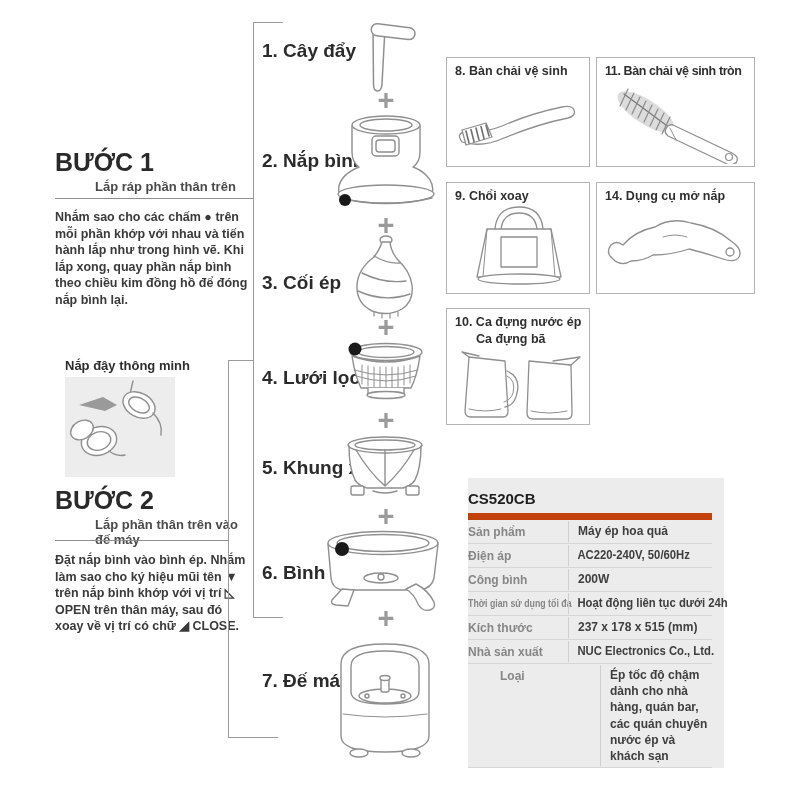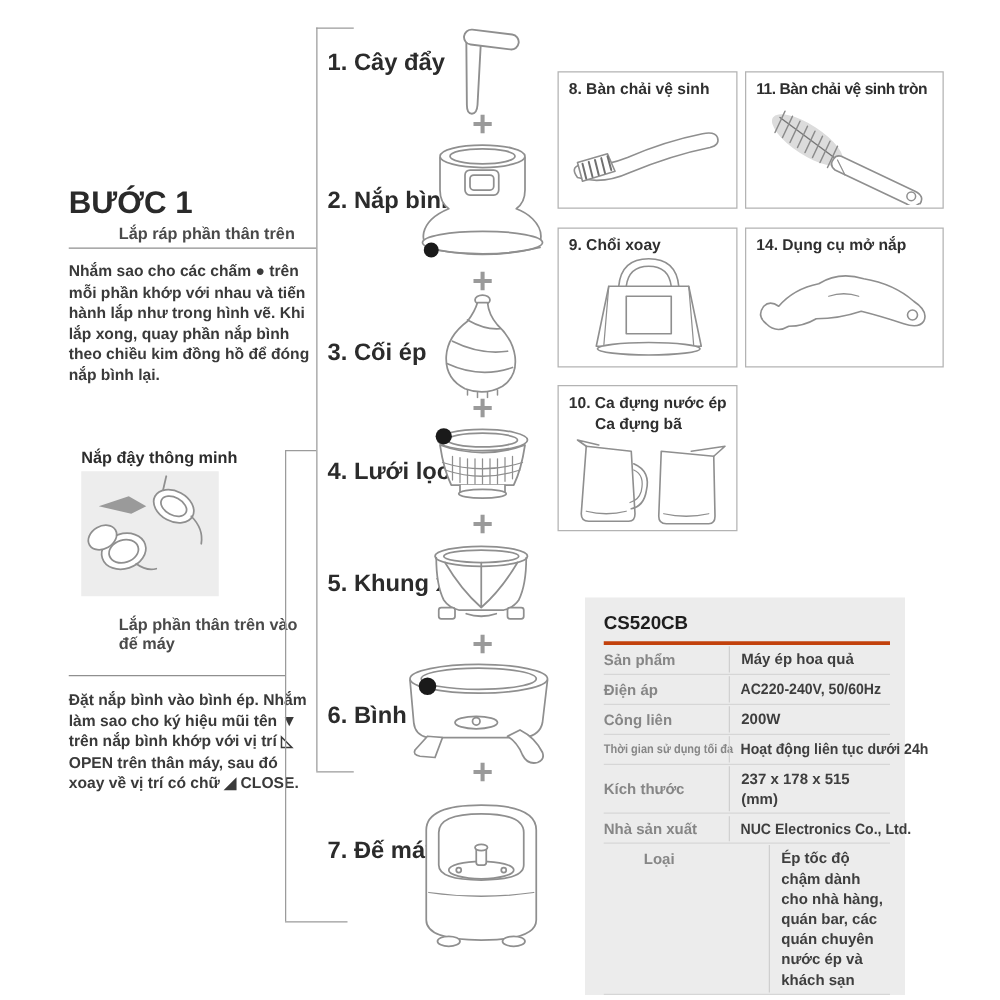--- a/index.html
+++ b/index.html
@@ -18,23 +18,23 @@
   .hline{height:1px;background:#9b9b9b;}
   
   .part-label{font-size:19px;font-weight:600;color:#2b2b2b;white-space:nowrap;}
   .plus{width:30px;text-align:center;font-size:29px;font-weight:bold;color:#9a9a9a;line-height:28px;}
   
   .acc-box{border:1px solid #b3b3b3;background:#fff;box-sizing:border-box;}
   .acc-title{position:absolute;left:8px;top:6px;font-size:12.5px;font-weight:600;color:#2f2f2f;white-space:nowrap;}
   .acc-title.tight{letter-spacing:-0.4px;}
   .acc-title2{position:absolute;left:29px;top:23px;font-size:12.5px;font-weight:600;color:#2f2f2f;white-space:nowrap;}
   
-  .spec{background:#ececec;box-sizing:border-box;padding:12px 12px 0 15px;}
+  .spec{background:#ececec;box-sizing:border-box;padding:12px 12px 0 0;}
   .spec-model{font-size:15px;font-weight:bold;color:#1e1e1e;height:23px;}
-  .spec-rows{border-top:3px solid #c2410c;}
+  .spec-rows{border-top:7px solid #c2410c;}
   .spec-row{display:flex;border-bottom:1px solid #d6d6d6;align-items:center;min-height:21px;padding:1px 0;}
   .spec-label{width:100px;flex:none;font-size:12px;color:#868686;font-weight:600;white-space:nowrap;}
   .spec-label.cond{font-size:10px;transform:scaleX(0.88);transform-origin:left center;}
   .spec-value{flex:1;border-left:1px solid #cfcfcf;padding:2px 0 2px 9px;font-size:12px;
               color:#3e3e3e;font-weight:600;line-height:1.35;}
   .spec-value.sq{white-space:nowrap;transform:scaleX(0.94);transform-origin:left center;}
   svg{display:block;}
 </style>
 </head>
 <body>
@@ -59,20 +59,21 @@
       <path d="M88 36 Q98 46 96 58"></path>
       <ellipse cx="34" cy="64" rx="18" ry="14" transform="rotate(-18 34 64)" fill="#fff"></ellipse>
       <ellipse cx="34" cy="64" rx="12" ry="9" transform="rotate(-18 34 64)"></ellipse>
       <ellipse cx="17" cy="53" rx="12" ry="9" transform="rotate(-30 17 53)" fill="#fff"></ellipse>
       <path d="M44 74 Q52 80 60 78"></path>
     </svg>
     </span>
   </div>
 
   <div class="abs" style="left:55px;top:488px;width:200px;">
+    <div class="step-title">BƯỚC 2</div>
     <div class="step-sub">Lắp phần thân trên vào đế máy</div>
   </div>
   <div class="abs rule" style="left:55px;top:540px;width:173px;"></div>
   <div class="abs step-body" style="left:55px;top:552px;width:198px;">Đặt nắp bình vào bình ép. Nhắm làm sao cho ký hiệu mũi tên ▼ trên nắp bình khớp với vị trí ◺ OPEN trên thân máy, sau đó xoay về vị trí có chữ ◢ CLOSE.</div>
 
   <div class="abs vline" style="left:253px;top:22px;height:595px;"></div>
   <div class="abs hline" style="left:253px;top:22px;width:30px;"></div>
   <div class="abs hline" style="left:253px;top:617px;width:30px;"></div>
   <div class="abs vline" style="left:228px;top:360px;height:377px;"></div>
   <div class="abs hline" style="left:228px;top:360px;width:25px;"></div>
@@ -249,21 +250,21 @@
     <div class="spec-rows">
       <div class="spec-row">
         <div class="spec-label">Sản phẩm</div>
         <div class="spec-value">Máy ép hoa quả</div>
       </div>
       <div class="spec-row">
         <div class="spec-label">Điện áp</div>
         <div class="spec-value sq">AC220-240V, 50/60Hz</div>
       </div>
       <div class="spec-row">
-        <div class="spec-label">Công liên</div>
+        <div class="spec-label">Công bình</div>
         <div class="spec-value">200W</div>
       </div>
       <div class="spec-row">
         <div class="spec-label cond">Thời gian sử dụng tối đa</div>
         <div class="spec-value sq">Hoạt động liên tục dưới 24h</div>
       </div>
       <div class="spec-row">
         <div class="spec-label">Kích thước</div>
         <div class="spec-value">237 x 178 x 515 (mm)</div>
       </div>

